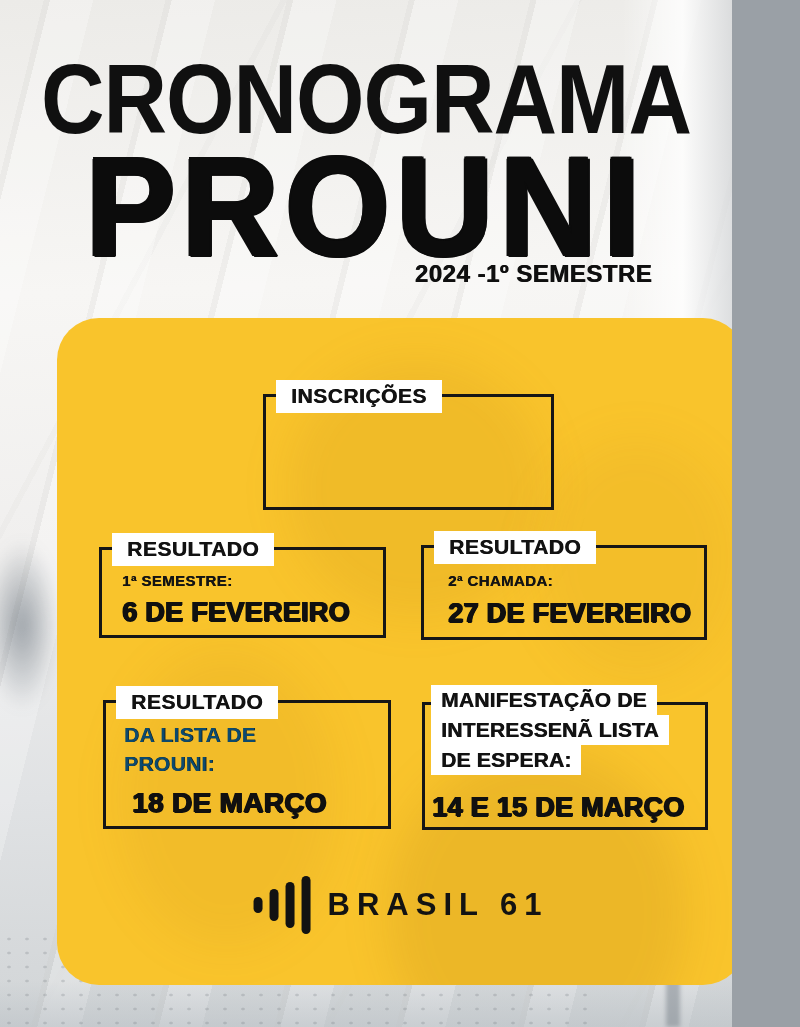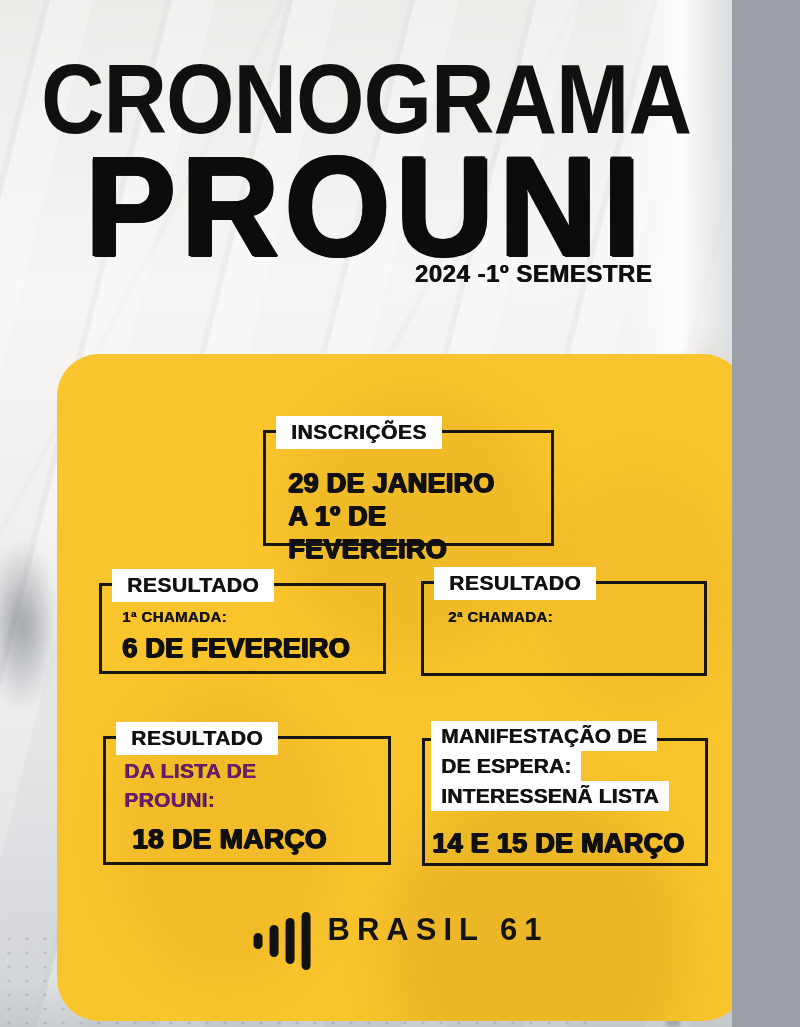--- a/index.html
+++ b/index.html
@@ -36,33 +36,33 @@
   .t2{position:absolute;left:0;top:136px;width:100%;margin:0;
     font-size:135px;font-weight:700;letter-spacing:6px;line-height:1;
     transform:scaleY(1.05);transform-origin:top center;color:#0c0c0c;
     text-shadow:2px 0 #0c0c0c,-2px 0 #0c0c0c,0 1.5px #0c0c0c,0 -1.5px #0c0c0c,1.5px 1.5px #0c0c0c,-1.5px -1.5px #0c0c0c;}
   .t3{position:absolute;right:80px;top:260px;margin:0;
     font-size:24px;font-weight:700;letter-spacing:.5px;color:#0f0f0f;
     text-shadow:.7px 0 #0f0f0f;}
 
   
   .card{position:absolute;left:57px;top:318px;width:688px;height:667px;border-radius:42px;
-    background:#F9C42C;overflow:hidden;margin-top:36px;}
+    background:#F9C42C;overflow:hidden;}
   .blob{position:absolute;border-radius:50%;filter:blur(22px);pointer-events:none;}
   .blob.b1{left:230px;top:40px;width:260px;height:260px;background:rgba(165,104,12,.10);}
   .blob.b2{left:60px;top:330px;width:220px;height:300px;background:rgba(160,100,10,.08);}
   .blob.b3{left:330px;top:430px;width:300px;height:330px;background:rgba(150,92,8,.12);}
   .blob.b4{left:480px;top:120px;width:200px;height:240px;background:rgba(170,110,15,.07);}
 
   
   .ebox{position:absolute;border:3px solid #161616;}
   .elabel{position:absolute;top:-17px;left:10px;background:#ffffff;color:#121212;white-space:nowrap;
     font-size:21px;font-weight:700;letter-spacing:.5px;padding:4px 15px 5px;text-shadow:.6px 0 #121212;}
   .esub{position:absolute;font-size:15px;font-weight:700;letter-spacing:.4px;color:#141414;text-shadow:.4px 0 #141414;}
-  .esub-lines{position:absolute;font-size:21px;font-weight:700;letter-spacing:.3px;line-height:1.38;color:#701a75;text-shadow:.6px 0 #131313;}
+  .esub-lines{position:absolute;font-size:21px;font-weight:700;letter-spacing:.3px;line-height:1.38;color:#0c4a6e;text-shadow:.6px 0 #131313;}
   .edate{position:absolute;font-weight:700;letter-spacing:.3px;color:#101010;line-height:1.22;
     text-shadow:1.2px 0 #101010,.6px .9px #101010,-.6px .4px #101010;}
   .elabel-stack{position:absolute;top:-20px;left:6px;}
   .elabel-stack .lbl-line{display:table;background:#ffffff;color:#121212;white-space:nowrap;
     font-size:21px;font-weight:700;letter-spacing:.2px;line-height:1.0;padding:4px 10px 5px;text-shadow:.6px 0 #121212;}
 
   #box-inscricoes{left:206px;top:76px;width:285px;height:110px;}
   #box-inscricoes .edate{left:22px;top:34px;font-size:27px;}
 
   #box-resultado1{left:42px;top:229px;width:281px;height:85px;}
@@ -75,21 +75,21 @@
 
   #box-lista{left:46px;top:382px;width:282px;height:123px;}
   #box-lista .esub-lines{left:18px;top:18px;}
   #box-lista .edate{left:26px;top:83px;font-size:28px;}
 
   #box-manifestacao{left:365px;top:384px;width:280px;height:122px;}
   #box-manifestacao .edate{left:7px;top:86px;font-size:27px;}
 
   
   .logo{position:absolute;left:50%;top:558px;transform:translateX(-50%);
-    display:flex;gap:17px;}
+    display:flex;align-items:center;gap:17px;}
   .bars{display:flex;align-items:center;gap:7px;}
   .bar{width:9px;border-radius:6px;background:#121212;}
   .bar.h1{height:16px;}.bar.h2{height:32px;}.bar.h3{height:46px;}.bar.h4{height:58px;}
   .brand{font-size:31px;font-weight:700;letter-spacing:7px;color:#131313;white-space:nowrap;}
 </style>
 </head>
 <body>
 
 <div class="poster">
 
@@ -108,51 +108,48 @@
   </div>
 
   <div class="card">
     <div class="blob b1"></div>
     <div class="blob b2"></div>
     <div class="blob b3"></div>
     <div class="blob b4"></div>
 
     <div class="ebox" id="box-inscricoes">
       <span class="elabel">INSCRIÇÕES</span>
-      <div class="edate">
-        <span>29 DE JANEIRO</span><br>
-        <span>A 1º DE FEVEREIRO</span>
-      </div>
     </div>
 
     <div class="ebox" id="box-resultado1">
       <span class="elabel">RESULTADO</span>
-      <div class="esub">1ª CHAMADA:</div>
+      <div class="esub">1ª SEMESTRE:</div>
       <div class="edate">6 DE FEVEREIRO</div>
     </div>
 
     <div class="ebox" id="box-resultado2">
       <span class="elabel">RESULTADO</span>
       <div class="esub">2ª CHAMADA:</div>
+      <div class="edate">27 DE FEVEREIRO</div>
     </div>
 
     <div class="ebox" id="box-lista">
       <span class="elabel">RESULTADO</span>
       <div class="esub-lines">
         <span>DA LISTA DE</span><br>
         <span>PROUNI:</span>
       </div>
       <div class="edate">18 DE MARÇO</div>
     </div>
 
     <div class="ebox" id="box-manifestacao">
       <div class="elabel-stack">
         <span class="lbl-line">MANIFESTAÇÃO DE</span>
+        <span class="lbl-line">INTERESSENÃ LISTA</span>
         <span class="lbl-line">DE ESPERA:</span>
-        <span class="lbl-line">INTERESSENÃ LISTA</span>
       </div>
       <div class="edate">14 E 15 DE MARÇO</div>
     </div>
 
     <div class="logo">
       <div class="bars">
         <span class="bar h1"></span>
         <span class="bar h2"></span>
         <span class="bar h3"></span>
         <span class="bar h4"></span>

